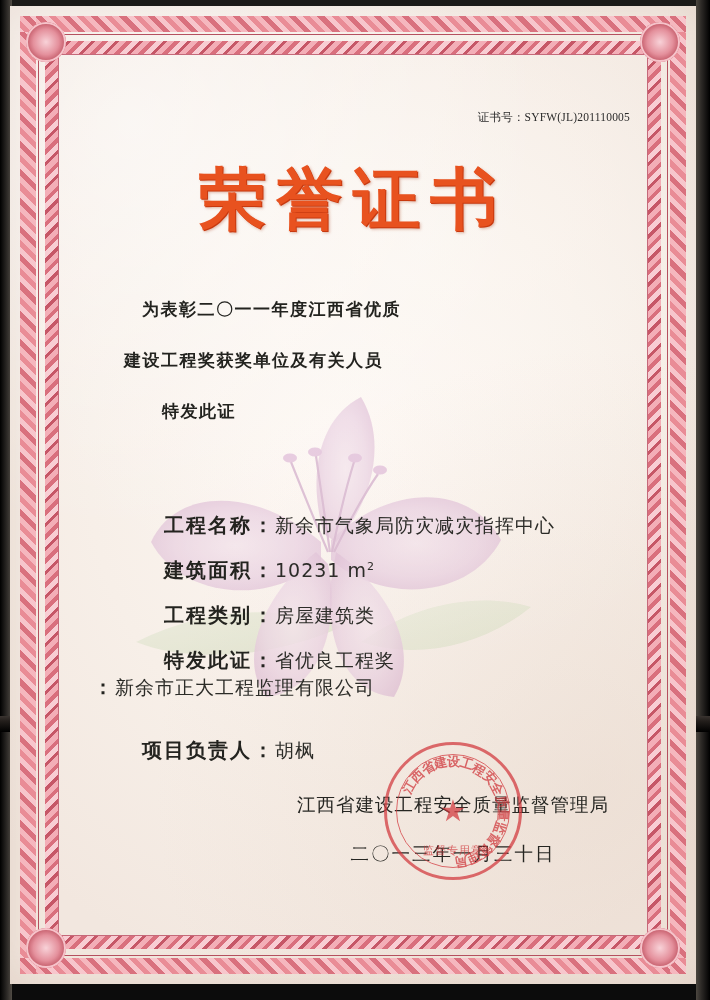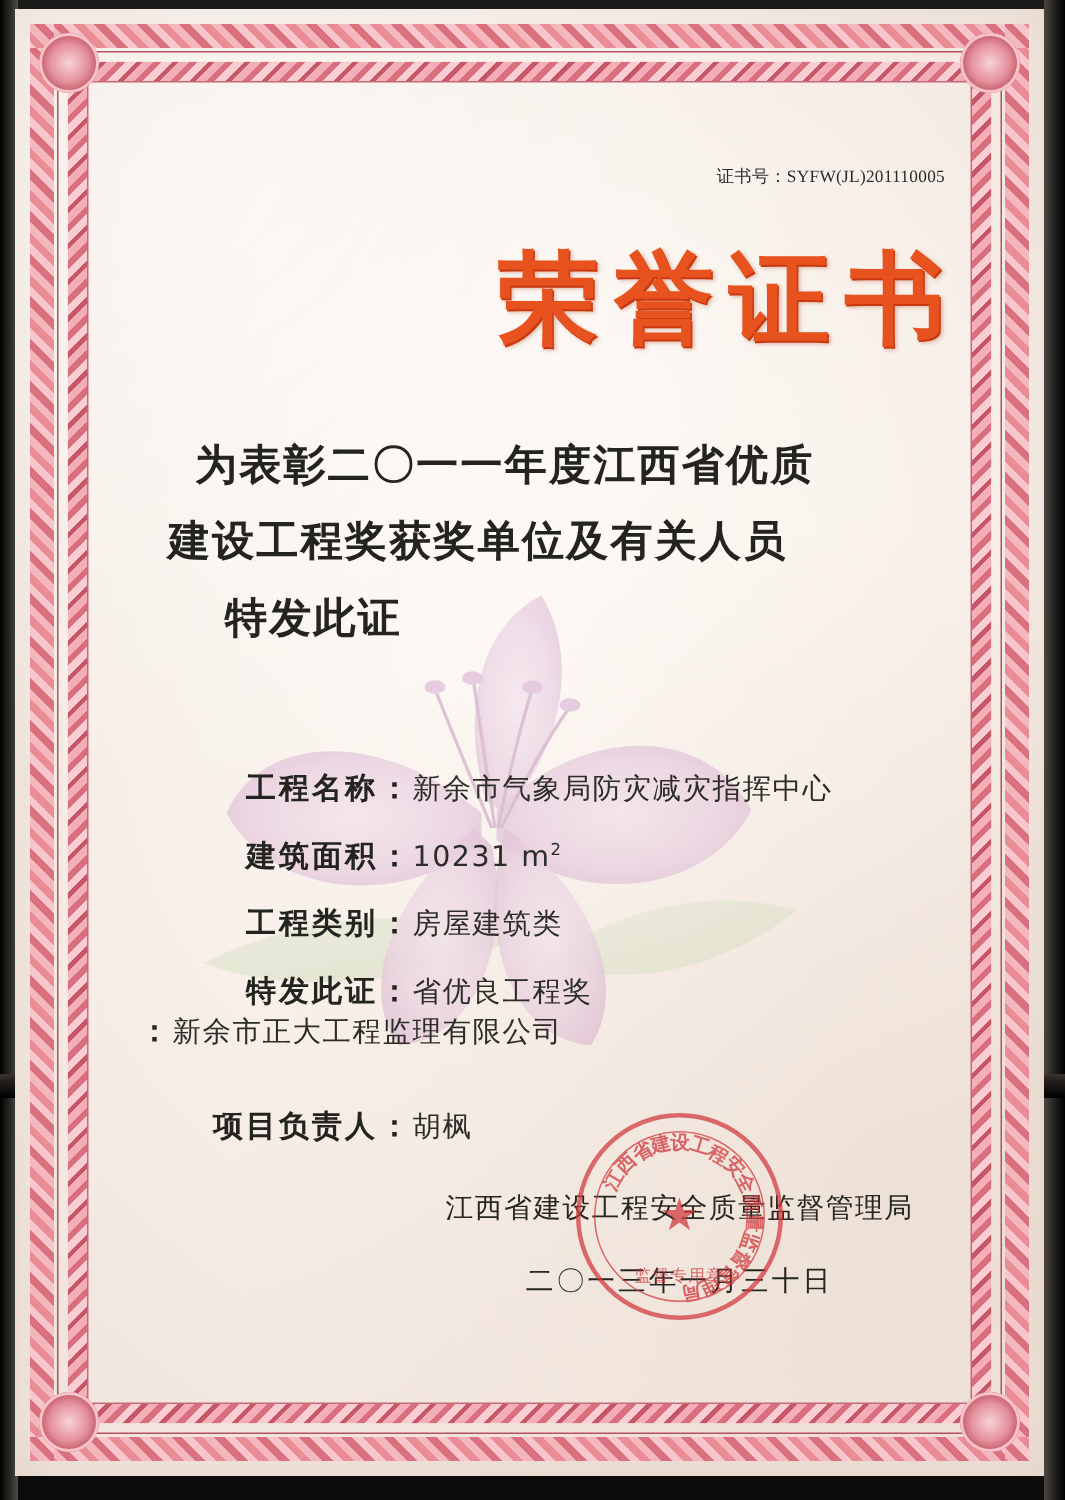--- a/index.html
+++ b/index.html
@@ -147,40 +147,40 @@
     letter-spacing: 0.2px;
     font-family: "Liberation Serif", serif;
     white-space: nowrap;
   }
 
   
   #main-title {
     position: absolute;
     left: 0; right: 0;
     top: 92px;
-    text-align: right;
+    text-align: center;
     font-family: "DejaVu Sans", sans-serif;
     font-weight: bold;
     font-size: 67px;
     letter-spacing: 10px;
     color: #e8521f;
     text-shadow:
       1px 1px 0 #c8390f,
       2px 2px 3px rgba(160,50,15,0.35);
   }
 
   
   #citation-block {
     position: absolute;
-    left: 32px;
+    left: 44px;
     top: 222px;
     width: 520px;
     color: #23231f;
     font-family: "DejaVu Sans", sans-serif;
-    font-size: 28px;
+    font-size: 17px;
     font-weight: bold;
     letter-spacing: 1.5px;
     line-height: 51px;
   }
   .citation-line { white-space: nowrap; }
   #citation-line-1 { padding-left: 32px; }
   #citation-line-2 { padding-left: 14px; }
   #citation-line-3 { padding-left: 52px; }
 
   

